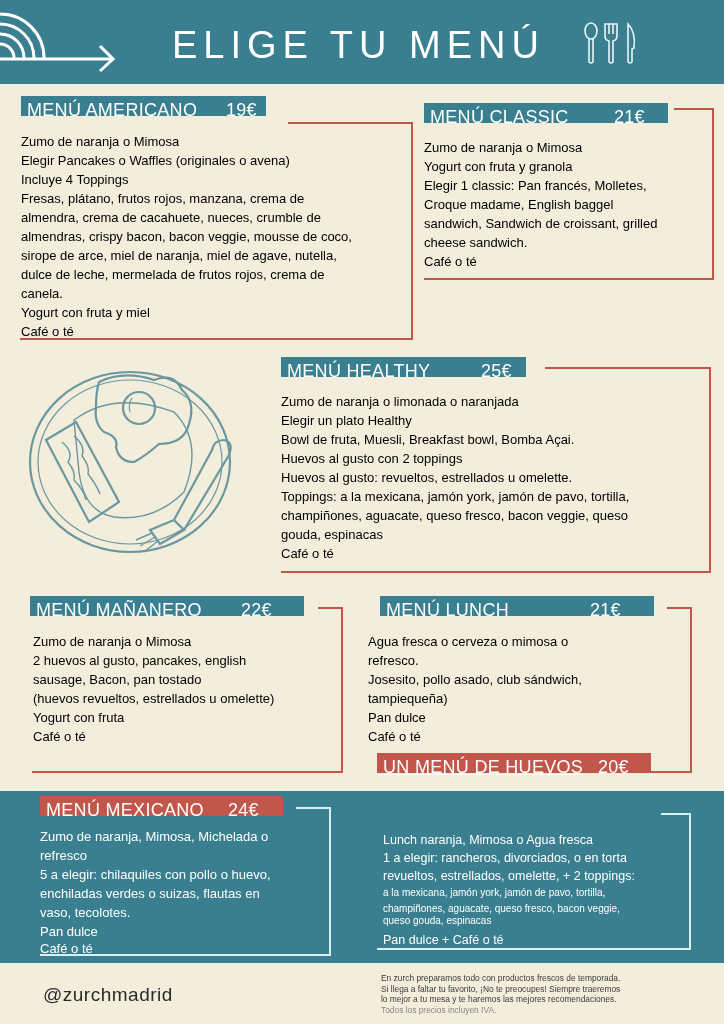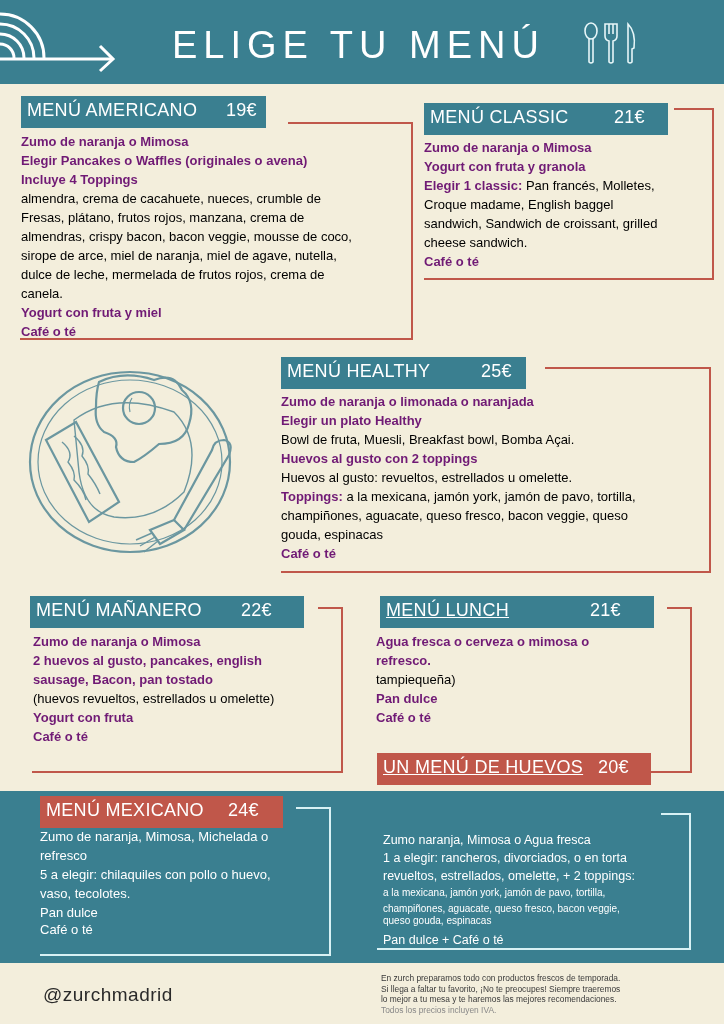--- a/index.html
+++ b/index.html
@@ -2,31 +2,31 @@
 <html><head>
 <meta charset="utf-8">
 <style>
   * { box-sizing: border-box; margin: 0; padding: 0; }
   html, body { width: 724px; height: 1024px; overflow: hidden; }
   body { background: #f3eedc; font-family: "Liberation Sans", "DejaVu Sans", sans-serif; color: #1e1e1e; position: relative; }
   .header { position: absolute; left: 0; top: 0; width: 724px; height: 84px; background: #3a7f90; }
   .header-title { position: absolute; left: 172px; top: 24px; color: #ffffff; font-size: 38px; letter-spacing: 6px; font-weight: 400; }
   .header-deco { position: absolute; left: 0; top: 0; }
   .cutlery { position: absolute; left: 578px; top: 22px; }
-  .tag { position: absolute; background: #3a7f90; color: #fff; font-size: 18px; height: 32px; line-height: 28px; padding-left: 6px; white-space: nowrap; letter-spacing: 0.3px; }
+  .tag { position: absolute; background: #3a7f90; color: #fff; font-size: 18px; height: 20px; line-height: 28px; padding-left: 6px; white-space: nowrap; letter-spacing: 0.3px; }
   .tag .price { position: absolute; }
   .tag.red { background: #c0574a; }
   .frame { position: absolute; border-right: 2px solid #c0574a; border-bottom: 2px solid #c0574a; }
   .frame .topline { position: absolute; top: 0; right: -2px; height: 2px; background: #c0574a; }
   .frame.light { border-color: #d8f1f4; }
   .frame.light .topline { background: #d8f1f4; }
   .block { position: absolute; font-size: 13px; line-height: 19px; }
   .block .l { display: block; white-space: nowrap; }
   .g { color: #000000; }
-  .b { color: #701a75; font-weight: bold; }
+  .b { color: #000000; }
   .w { color: #ffffff; }
   .teal-band { position: absolute; left: 0; top: 791px; width: 724px; height: 172px; background: #3a7f90; }
   .small { font-size: 10px; line-height: 12px; }
   .handle { position: absolute; left: 43px; top: 984px; font-size: 19px; color: #2a2a2a; letter-spacing: 0.5px; }
   .note { position: absolute; left: 381px; top: 973px; font-size: 8.4px; line-height: 10.5px; color: #3a3a3a; }
   .note .muted { color: #888; }
   .plate { position: absolute; left: 24px; top: 362px; }
 </style>
 </head>
 <body>
@@ -65,22 +65,22 @@
   <div class="topline" style="width:125px;"></div>
 </div>
 <div class="tag" style="left:21px;top:96px;width:245px;">
   <span>MENÚ AMERICANO</span>
   <span class="price" style="left:205px;">19€</span>
 </div>
 <div class="block" style="left:21px;top:132px;">
   <span class="l b">Zumo de naranja o Mimosa</span>
   <span class="l b">Elegir Pancakes o Waffles (originales o avena)</span>
   <span class="l b">Incluye 4 Toppings</span>
+  <span class="l g">Fresas, plátano, frutos rojos, manzana, crema de</span>
   <span class="l g">almendra, crema de cacahuete, nueces, crumble de</span>
-  <span class="l g">Fresas, plátano, frutos rojos, manzana, crema de</span>
   <span class="l g">almendras, crispy bacon, bacon veggie, mousse de coco,</span>
   <span class="l g">sirope de arce, miel de naranja, miel de agave, nutella,</span>
   <span class="l g">dulce de leche, mermelada de frutos rojos, crema de</span>
   <span class="l g">canela.</span>
   <span class="l b">Yogurt con fruta y miel</span>
   <span class="l b">Café o té</span>
 </div>
 
 <div class="frame" style="left:424px;top:108px;width:290px;height:172px;">
   <div class="topline" style="width:40px;"></div>
@@ -149,59 +149,61 @@
   <span class="l b">2 huevos al gusto, pancakes, english</span>
   <span class="l b">sausage, Bacon, pan tostado</span>
   <span class="l g">(huevos revueltos, estrellados u omelette)</span>
   <span class="l b">Yogurt con fruta</span>
   <span class="l b">Café o té</span>
 </div>
 
 <div class="frame" style="left:380px;top:607px;width:312px;height:166px;">
   <div class="topline" style="width:25px;"></div>
 </div>
-<div class="tag" style="left:380px;top:596px;width:274px;text-decoration:underline;">
+<div class="tag" style="left:380px;top:596px;width:274px;">
   <span>MENÚ  LUNCH</span>
   <span class="price" style="left:210px;">21€</span>
 </div>
-<div class="block" style="left:376px;top:632px;">
+<div class="block" style="left:368px;top:632px;">
   <span class="l b">Agua fresca o cerveza  o mimosa  o</span>
   <span class="l b">refresco.</span>
+  <span class="l g">Josesito, pollo asado, club sándwich,</span>
   <span class="l g">tampiequeña)</span>
   <span class="l b">Pan dulce</span>
   <span class="l b">Café o té</span>
 </div>
 
 <div class="teal-band"></div>
 
 <div class="frame light" style="left:40px;top:807px;width:291px;height:149px;">
   <div class="topline" style="width:35px;"></div>
 </div>
 <div class="tag red" style="left:40px;top:796px;width:243px;">
   <span>MENÚ MEXICANO</span>
   <span class="price" style="left:188px;">24€</span>
 </div>
 <div class="block w" style="left:40px;top:827px;">
   <span class="l w">Zumo de naranja, Mimosa, Michelada o</span>
   <span class="l w">refresco</span>
   <span class="l w">5 a elegir: chilaquiles con pollo o huevo,</span>
+  <span class="l w">enchiladas verdes o suizas, flautas en</span>
   <span class="l w">vaso, tecolotes.</span>
   <span class="l w" style="line-height:17px;margin-top:1px;">Pan dulce</span>
   <span class="l w" style="line-height:17px;">Café o té</span>
 </div>
 
 <div class="frame light" style="left:377px;top:813px;width:314px;height:137px;">
   <div class="topline" style="width:30px;"></div>
 </div>
 <div class="tag red" style="left:377px;top:753px;width:274px;text-decoration:underline;">
   <span>UN MENÚ DE HUEVOS</span>
   <span class="price" style="left:221px;">20€</span>
 </div>
 <div class="block w" style="left:383px;top:831px;font-size:12.5px;line-height:18px;">
-  <span class="l w">Zumo naranja, Mimosa o Agua fresca</span>
+  <span class="l w">Lunch naranja, Mimosa o Agua fresca</span>
   <span class="l w">1 a elegir: rancheros,  divorciados, o en torta</span>
   <span class="l w">revueltos, estrellados, omelette, + 2 toppings:</span>
   <span class="l w small" style="margin-top:2px;">a la mexicana, jamón york, jamón de pavo, tortilla,</span>
   <span class="l w small" style="margin-top:4px;">champiñones, aguacate, queso fresco, bacon veggie,</span>
   <span class="l w small">queso gouda, espinacas</span>
   <span class="l w" style="margin-top:4px;">Pan dulce + Café o té</span>
 </div>
 
 <div class="handle">@zurchmadrid</div>
 <div class="note">

